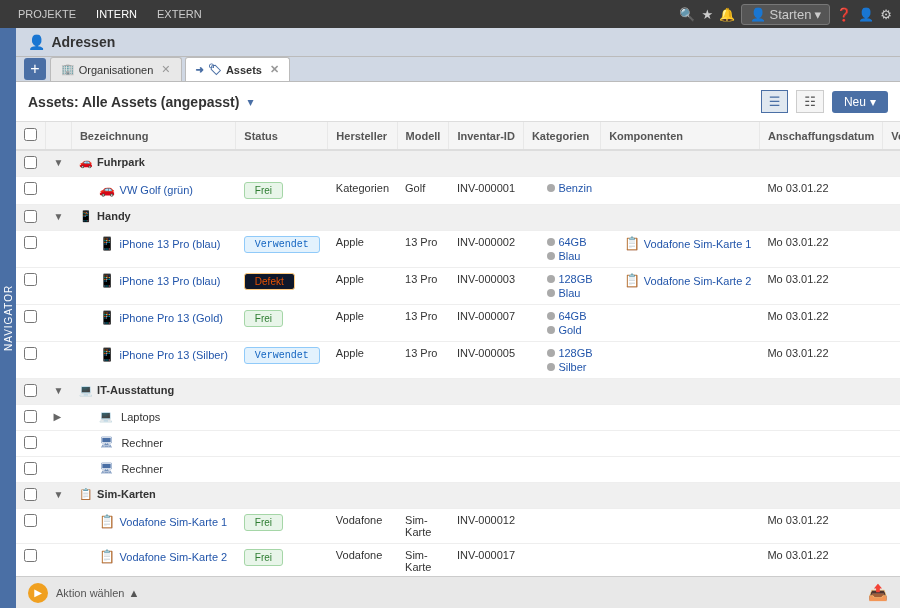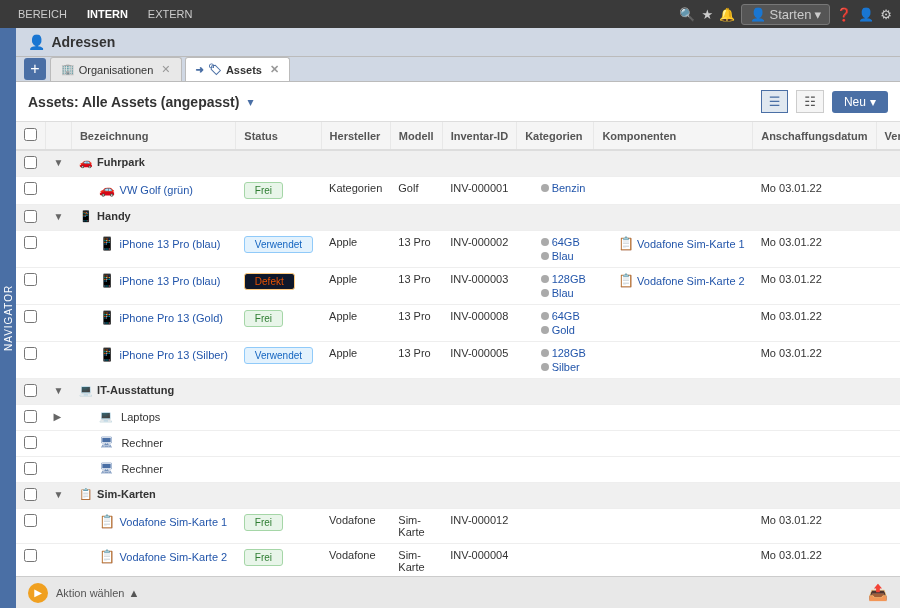--- a/index.html
+++ b/index.html
@@ -23,21 +23,21 @@
       padding: 0 10px;
       height: 28px;
       display: flex;
       align-items: center;
       font-size: 11px;
       cursor: pointer;
       color: #ccc;
     }
     .top-nav .nav-item.active {
       color: #fff;
-      font-weight: bold;
+      font-weight: normal;
     }
     .top-nav .spacer { flex: 1; }
     .top-nav .right-icons {
       display: flex;
       align-items: center;
       gap: 6px;
     }
     .top-nav .right-icons span {
       cursor: pointer;
       color: #ccc;
@@ -260,21 +260,21 @@
 
     
     .status-badge {
       display: inline-block;
       padding: 2px 10px;
       border-radius: 3px;
       font-size: 10px;
       white-space: nowrap;
     }
     .status-frei { background: #e8f5e9; color: #2e7d32; border: 1px solid #a5d6a7; }
-    .status-verwendet { background: #e3f2fd; color: #1565c0; border: 1px solid #90caf9; }
+    .status-verwendet { background: #e3f2fd; color: #1565c0; border: 1px solid #90caf9; font-family: Liberation Mono, monospace; }
     .status-defekt { background: #0f172a; color: #e65100; border: 1px solid #ffcc80; }
 
     
     .component-pill {
       display: flex;
       align-items: center;
       gap: 3px;
       font-size: 11px;
       color: #2255aa;
       cursor: pointer;
@@ -344,21 +344,21 @@
     
     .indent-1 { padding-left: 20px; }
 
     .multi-line-cell { display: flex; flex-direction: column; gap: 2px; padding-left: 16px; }
   </style>
 </head>
 <body>
 
 <div class="top-nav">
   <div class="nav-items">
-    <span class="nav-item">BEREICH</span>
+    <span class="nav-item">PROJEKTE</span>
     <span class="nav-item active">INTERN</span>
     <span class="nav-item">EXTERN</span>
   </div>
   <div class="spacer"></div>
   <div class="right-icons">
     <span>🔍</span>
     <span>★</span>
     <span>🔔</span>
     <button class="start-btn">
       <span>👤</span>
@@ -562,21 +562,21 @@
               <td></td>
               <td>
                 <span class="item-name indent-1">
                   <span class="item-icon">📱</span>
                   <span>iPhone Pro 13 (Gold)</span>
                 </span>
               </td>
               <td><span class="status-badge status-frei">Frei</span></td>
               <td>Apple</td>
               <td>13 Pro</td>
-              <td>INV-000008</td>
+              <td>INV-000007</td>
               <td>
                 <div class="multi-line-cell">
                   <div class="component-pill">
                     <span class="component-dot"></span>
                     <span>64GB</span>
                   </div>
                   <div class="component-pill">
                     <span class="component-dot"></span>
                     <span>Gold</span>
                   </div>
@@ -693,21 +693,21 @@
               <td></td>
               <td>
                 <span class="item-name indent-1">
                   <span class="item-icon">📋</span>
                   <span>Vodafone Sim-Karte 2</span>
                 </span>
               </td>
               <td><span class="status-badge status-frei">Frei</span></td>
               <td>Vodafone</td>
               <td>Sim-Karte</td>
-              <td>INV-000004</td>
+              <td>INV-000017</td>
               <td></td>
               <td></td>
               <td>Mo 03.01.22</td>
               <td>
                 <div class="multi-line-cell">
                   <div class="contract-link">
                     <span class="contract-icon">§</span>
                     <span>Handyvertrag</span>
                   </div>
                 </div>

